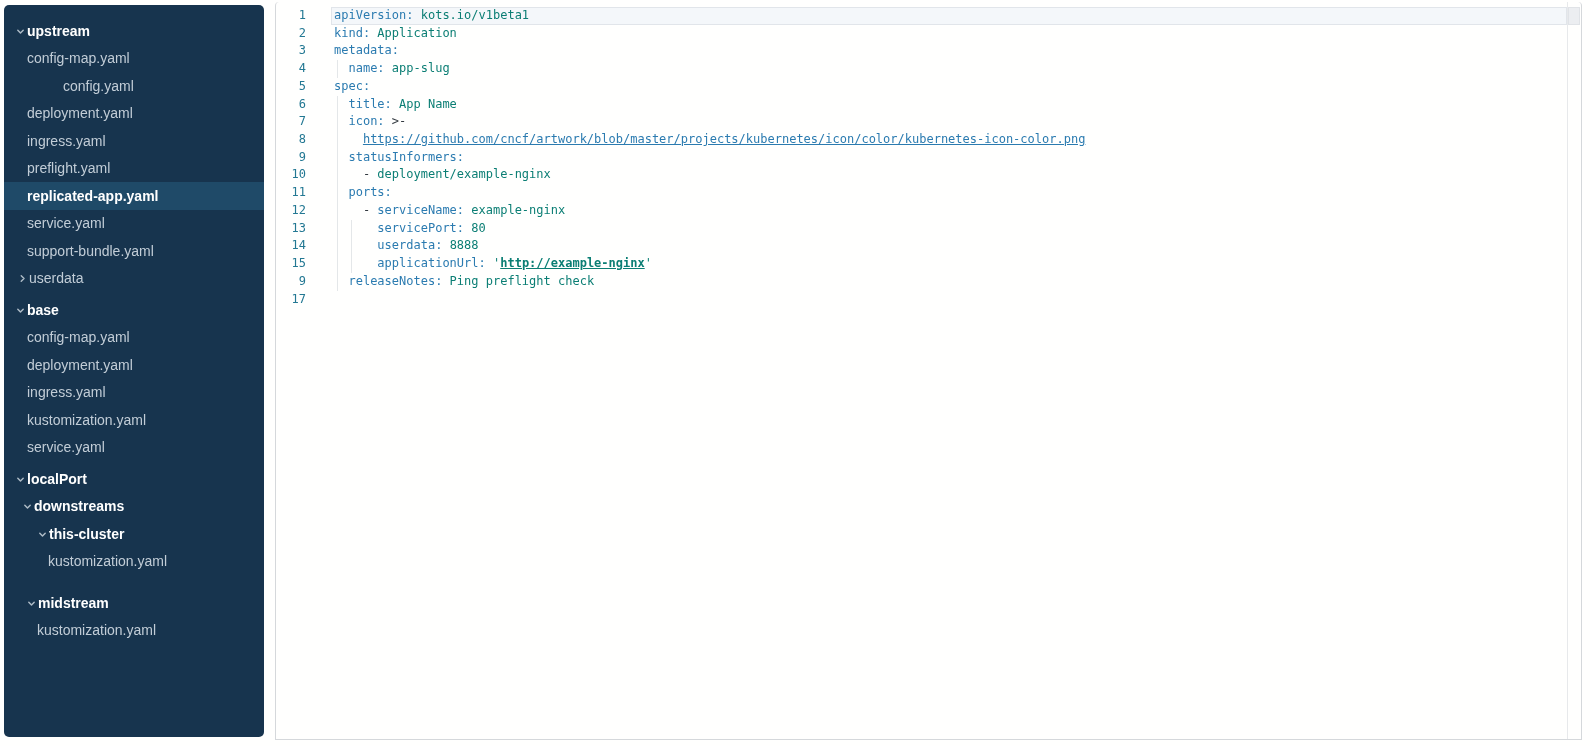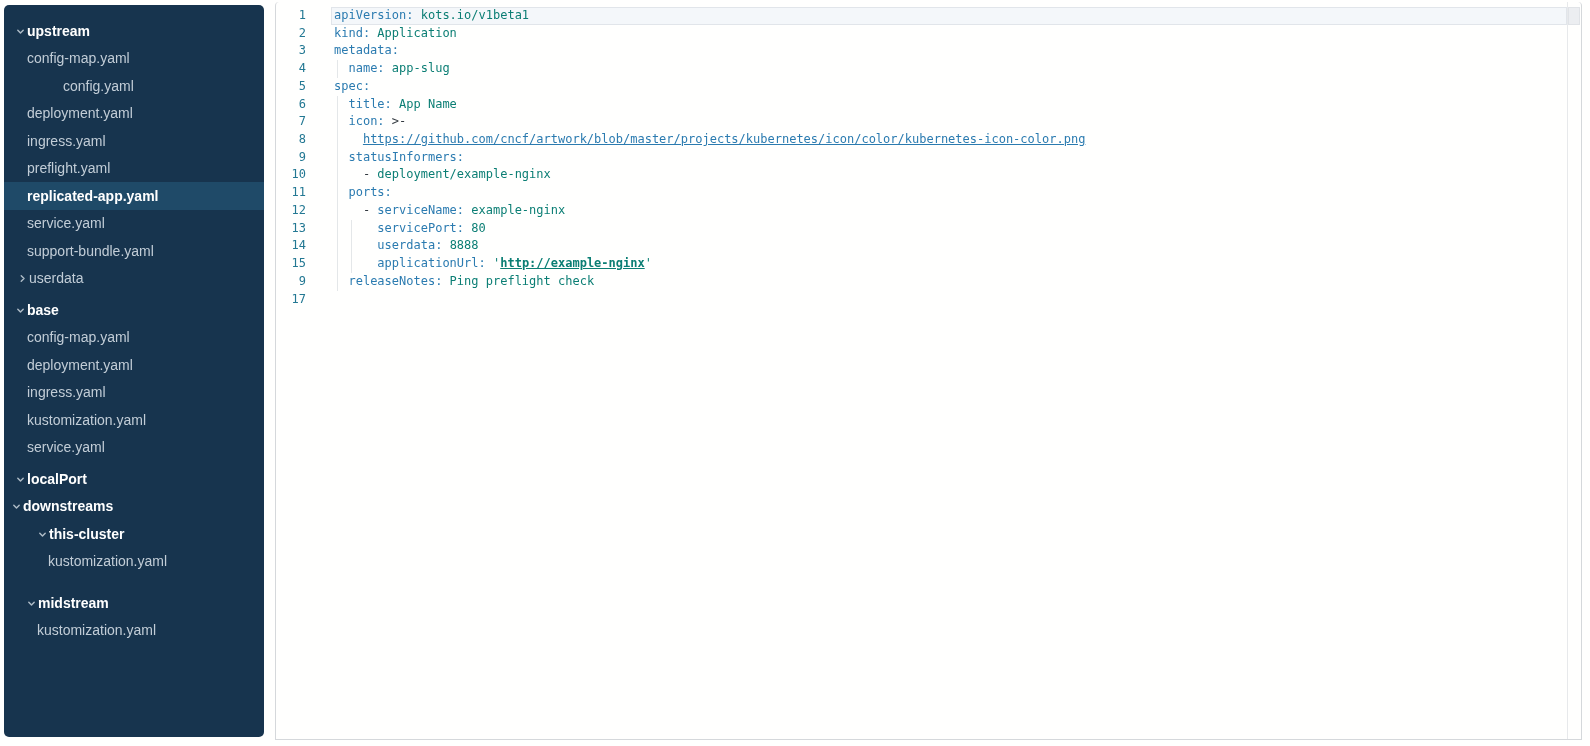--- a/index.html
+++ b/index.html
@@ -149,21 +149,21 @@
         <span>service.yaml</span>
       </div>
       <div class="row bold" style="padding-left: 10px; margin-top: 4px;">
         <span class="chev">
           <svg width="9" height="9" viewBox="0 0 10 10">
             <path d="M2 3.5 L5 6.6 L8 3.5" fill="none" stroke="#aebbc6" stroke-width="1.6" stroke-linecap="round" stroke-linejoin="round"></path>
           </svg>
         </span>
         <span>localPort</span>
       </div>
-      <div class="row bold" style="padding-left: 6px;">
+      <div class="row bold" style="padding-left: 17px;">
         <span class="chev">
           <svg width="9" height="9" viewBox="0 0 10 10">
             <path d="M2 3.5 L5 6.6 L8 3.5" fill="none" stroke="#aebbc6" stroke-width="1.6" stroke-linecap="round" stroke-linejoin="round"></path>
           </svg>
         </span>
         <span>downstreams</span>
       </div>
       <div class="row bold" style="padding-left: 32px;">
         <span class="chev">
           <svg width="9" height="9" viewBox="0 0 10 10">

